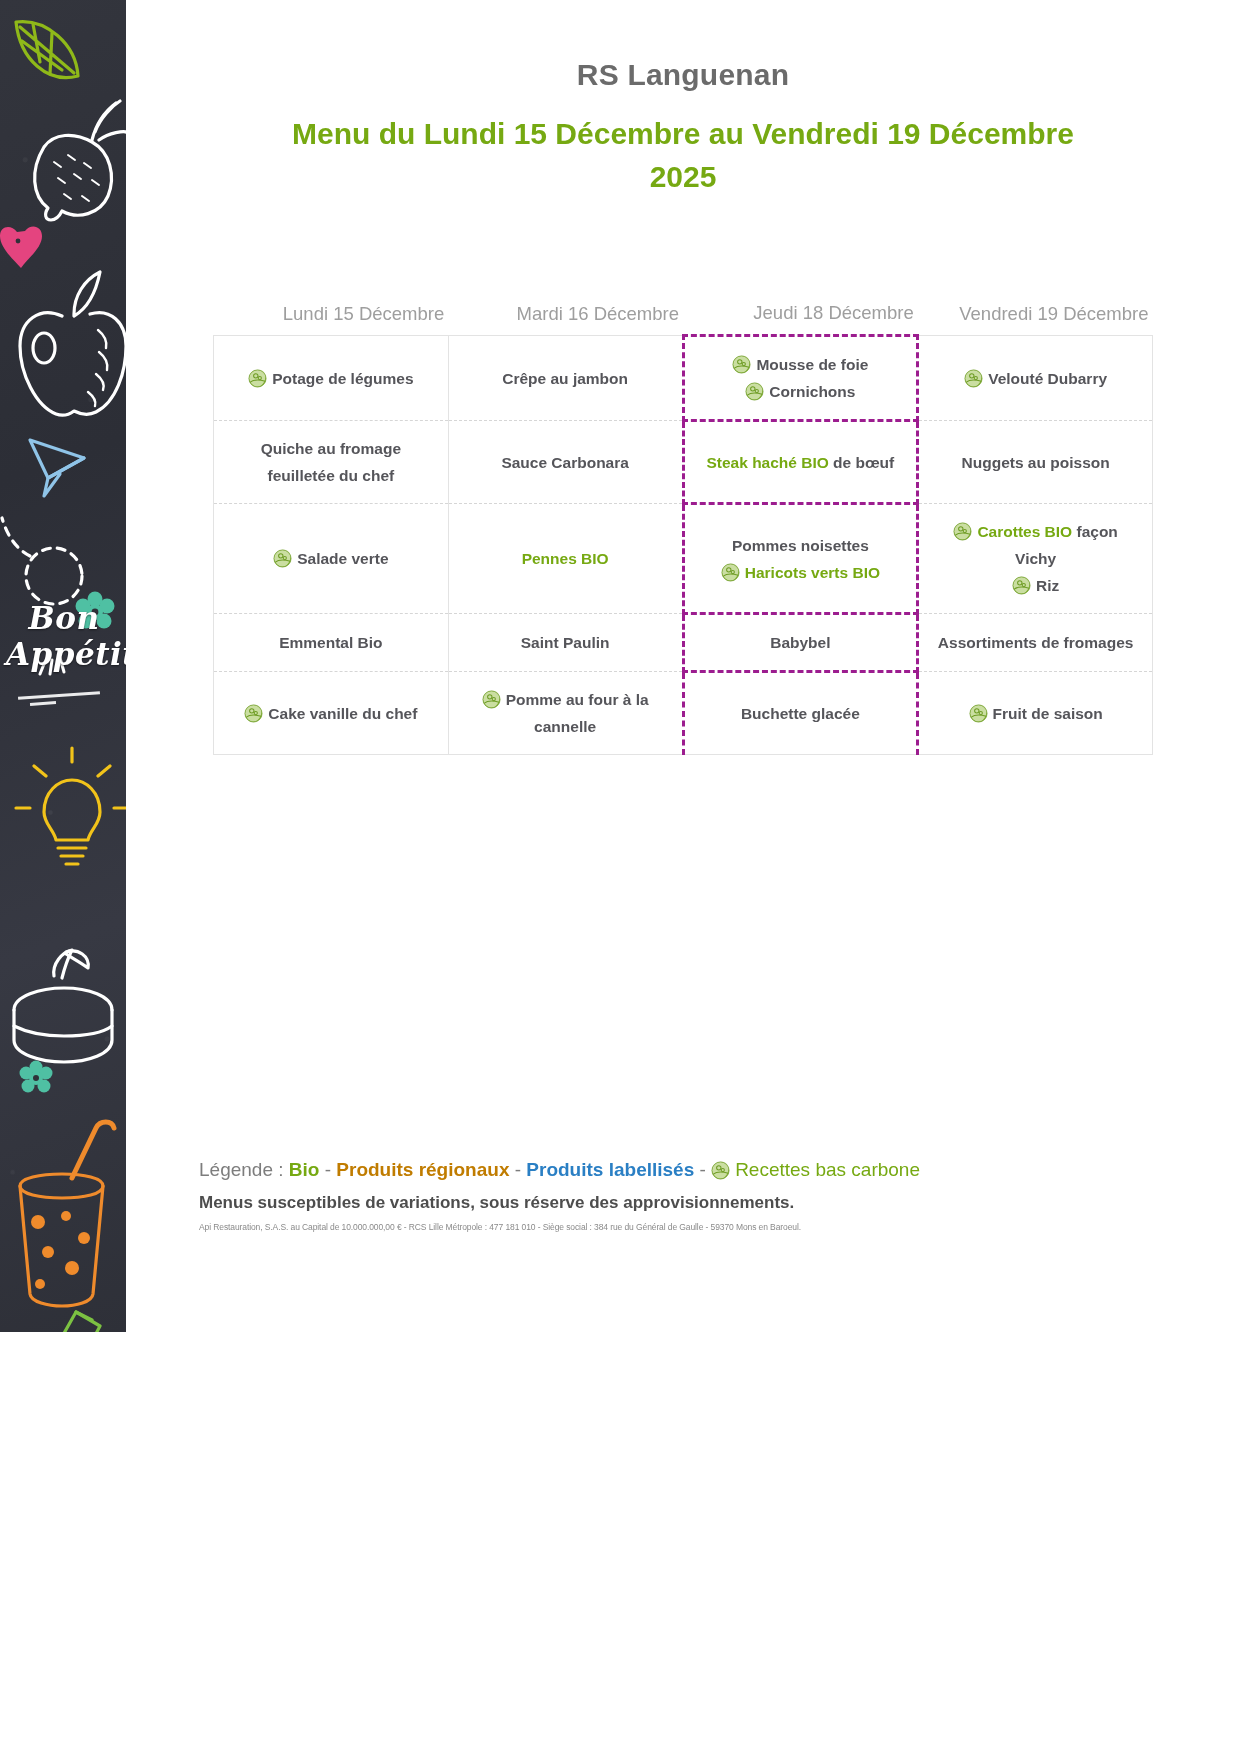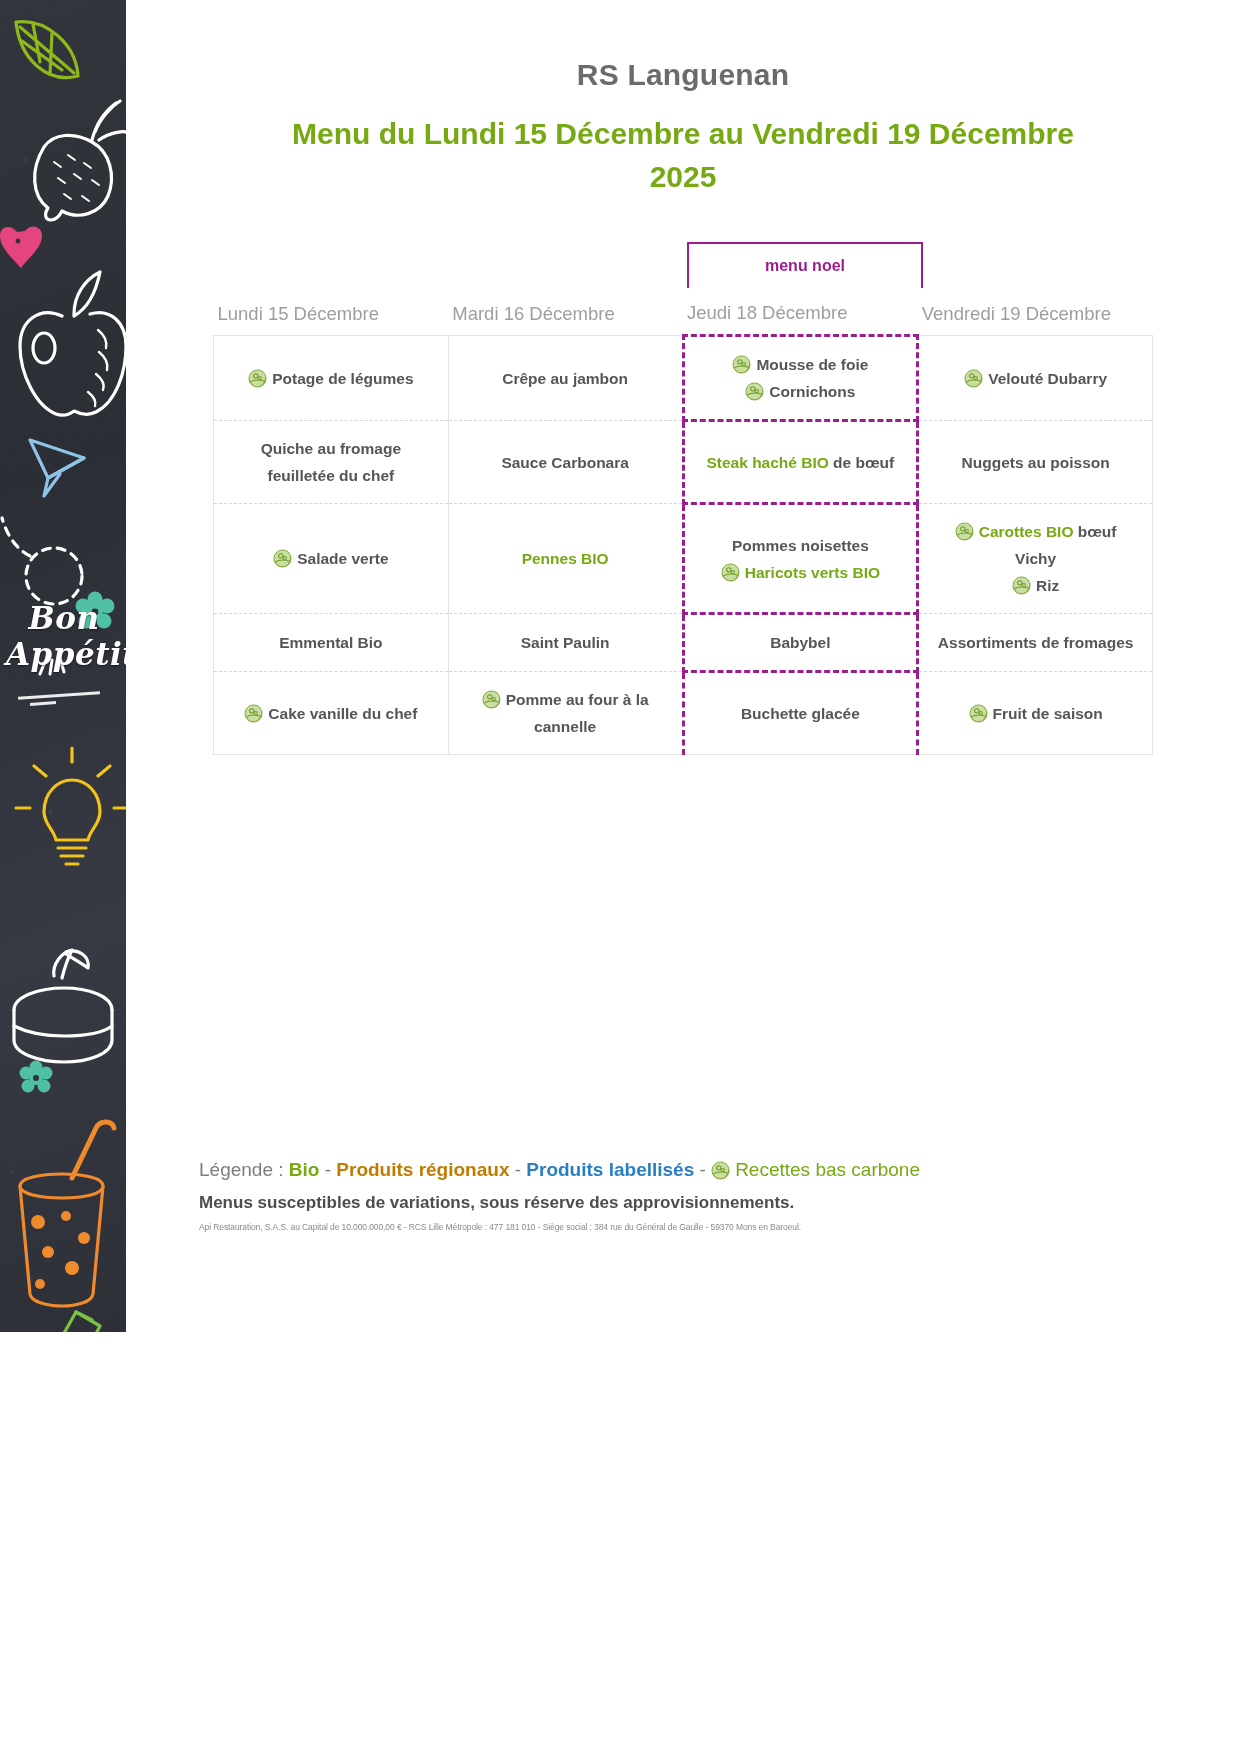--- a/index.html
+++ b/index.html
@@ -122,21 +122,21 @@
     border-collapse: collapse;
     width: 940px;
     table-layout: fixed;
     margin-top: 46px;
   }
   table.menu th {
     color: #9e9e9e;
     font-weight: normal;
     font-size: 18.5px;
     padding: 6px 4px 10px 4px;
-    text-align: left;
+    text-align: right;
     border: none;
     background: #fff;
   }
   table.menu td {
     border-left: 1px solid #e3e3e3;
     border-right: 1px solid #e3e3e3;
     border-top: 1px dashed #d6d6d6;
     border-bottom: 1px dashed #d6d6d6;
     vertical-align: middle;
     text-align: center;
@@ -338,21 +338,20 @@
 </div>
 
 <div id="page">
 
   <h1 class="site-name">RS Languenan</h1>
 
   <h2 class="menu-title">Menu du Lundi 15 Décembre au Vendredi 19 Décembre 2025</h2>
 
   <div id="menu-wrap">
 
-    <div id="noel-band">menu noel</div>
 
     <table class="menu">
       <thead>
         <tr id="thead-row">
             <th>Lundi 15 Décembre</th>
             <th>Mardi 16 Décembre</th>
             <th>Jeudi 18 Décembre</th>
             <th>Vendredi 19 Décembre</th>
           </tr>
       </thead>
@@ -490,21 +489,21 @@
                       </clipPath>
                     </defs>
                     <circle cx="10" cy="10" r="9" fill="#7fae2f"></circle>
                     <path d="M1 10 C 1 3, 7 0, 13 1 C 19 2, 20 9, 16 15 C 12 21, 3 19, 1 10 Z" fill="#cfe0a8" opacity="0.95"></path>
                     <g clip-path="url(#lc8)" fill="none" stroke="#6e9c25" stroke-width="1.1">
                       <circle cx="8.2" cy="7.2" r="2.3"></circle>
                       <circle cx="12.4" cy="9.6" r="1.7"></circle>
                       <path d="M2 14 C 6 11, 12 11, 18 13"></path>
                     </g>
                     <circle cx="10" cy="10" r="9" fill="none" stroke="#6f9c28" stroke-width="0.8"></circle>
-                  </svg></span><span class="bio">Carottes BIO</span><span class="plain"> bœuf</span></span>
+                  </svg></span><span class="bio">Carottes BIO</span><span class="plain"> façon</span></span>
               <span class="line"><span class="plain">Vichy</span></span>
               <span class="line"><span class="leaf-icon"><svg viewBox="0 0 20 20" width="19" height="19" xmlns="http://www.w3.org/2000/svg">
                     <defs>
                       <clipPath id="lc9">
                         <circle cx="10" cy="10" r="9"></circle>
                       </clipPath>
                     </defs>
                     <circle cx="10" cy="10" r="9" fill="#7fae2f"></circle>
                     <path d="M1 10 C 1 3, 7 0, 13 1 C 19 2, 20 9, 16 15 C 12 21, 3 19, 1 10 Z" fill="#cfe0a8" opacity="0.95"></path>
                     <g clip-path="url(#lc9)" fill="none" stroke="#6e9c25" stroke-width="1.1">

